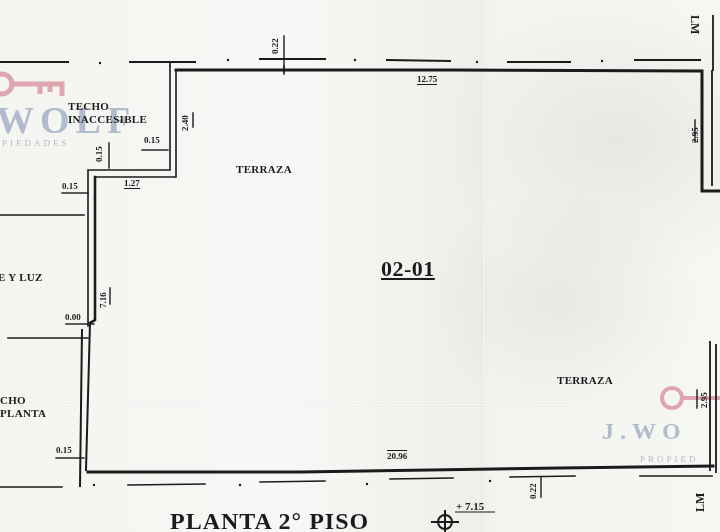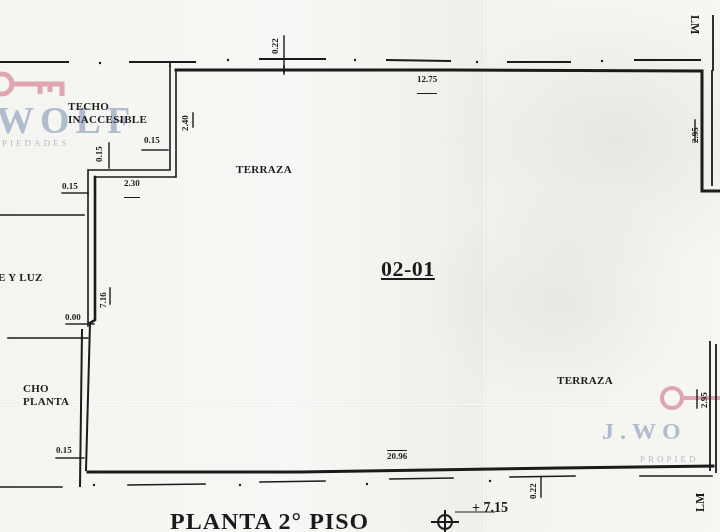--- a/index.html
+++ b/index.html
@@ -23,21 +23,21 @@
       position: absolute; left: 0; top: 403px; width: 720px; height: 3px;
       background: linear-gradient(180deg, rgba(0,0,0,0.05), rgba(255,255,255,0.7), rgba(0,0,0,0.05));
     }
     svg.plan { position: absolute; left: 0; top: 0; }
     .lbl {
       position: absolute; color: #1b1b1b; font-weight: bold; white-space: nowrap;
       font-family: "Liberation Serif", "DejaVu Serif", serif;
     }
     .room { font-size: 11px; letter-spacing: 0.3px; line-height: 13px; text-align: left; }
     .dim { font-size: 9px; }
-    .dim.ul { border-bottom: 1.5px solid #1b1b1b; padding-bottom: 9px; line-height: 10px; font-family: Liberation Serif, serif; }
+    .dim.ul { border-bottom: 1.5px solid #1b1b1b; padding-bottom: 0; line-height: 10px; font-family: Liberation Serif, serif; }
     .dim.ol { border-top: 1.5px solid #1b1b1b; line-height: 10px; }
     .rot { transform-origin: left top; transform: rotate(-90deg); }
     .unit { font-size: 22px; letter-spacing: 0.5px; }
     .title { font-size: 24px; letter-spacing: 1px; font-weight: bold; }
     .lm { font-size: 12px; }
     .wm-text {
       position: absolute; color: rgba(120,140,175,0.55); font-weight: bold;
       font-family: "Liberation Serif", "DejaVu Serif", serif; letter-spacing: 6px;
     }
     .wm-sub {
@@ -141,40 +141,40 @@
     </g>
   </svg>
 
   <div class="lbl room" style="left:68px; top:100px;">
     <div>TECHO</div>
     <div>INACCESIBLE</div>
   </div>
   <div class="lbl room" style="left:236px; top:163px;">TERRAZA</div>
   <div class="lbl room" style="left:557px; top:374px;">TERRAZA</div>
   <div class="lbl room" style="left:-2px; top:271px;">E Y LUZ</div>
-  <div class="lbl room" style="left:0px; top:382px; text-align:left;padding-left:23px;">
+  <div class="lbl room" style="left:0px; top:394px; text-align:left;">
     <div>CHO</div>
     <div>PLANTA</div>
   </div>
 
   <div class="lbl unit" style="left:381px; top:256px;text-decoration:underline;">02-01</div>
 
   <div class="lbl dim rot" style="left:270px; top:54px;">0.22</div>
   <div class="lbl dim ul" style="left:417px; top:74px;">12.75</div>
   <div class="lbl dim rot" style="left:180px; top:131px;">2.40</div>
   <div class="lbl dim" style="left:144px; top:135px;">0.15</div>
   <div class="lbl dim rot" style="left:94px; top:162px;">0.15</div>
-  <div class="lbl dim ul" style="left:124px; top:178px;">2.30</div>
+  <div class="lbl dim ul" style="left:124px; top:178px;">1.27</div>
   <div class="lbl dim" style="left:62px; top:181px;">0.15</div>
   <div class="lbl dim rot" style="left:98px; top:308px;">7.16</div>
   <div class="lbl dim" style="left:65px; top:312px;">0.00</div>
   <div class="lbl dim" style="left:56px; top:445px;">0.15</div>
   <div class="lbl dim ol" style="left:387px; top:450px;">20.96</div>
   <div class="lbl dim rot" style="left:528px; top:499px;">0.22</div>
   <div class="lbl dim rot" style="left:690px; top:143px;">2.95</div>
   <div class="lbl dim rot" style="left:699px; top:408px;">2.95</div>
 
   <div class="lbl lm" style="left:688px; top:15px; transform-origin:left top; transform:rotate(90deg) translate(0,-14px);">LM</div>
   <div class="lbl lm rot" style="left:693px; top:512px;">LM</div>
 
   <div class="lbl title" style="left:170px; top:508px;">PLANTA 2° PISO</div>
-  <div class="lbl dim" style="left:456px; top:500px; font-size:14px;margin-left:16px;">+ 7.15</div>
+  <div class="lbl dim" style="left:456px; top:500px; font-size:11px;">+ 7.15</div>
 </div>
 
 </body></html>

